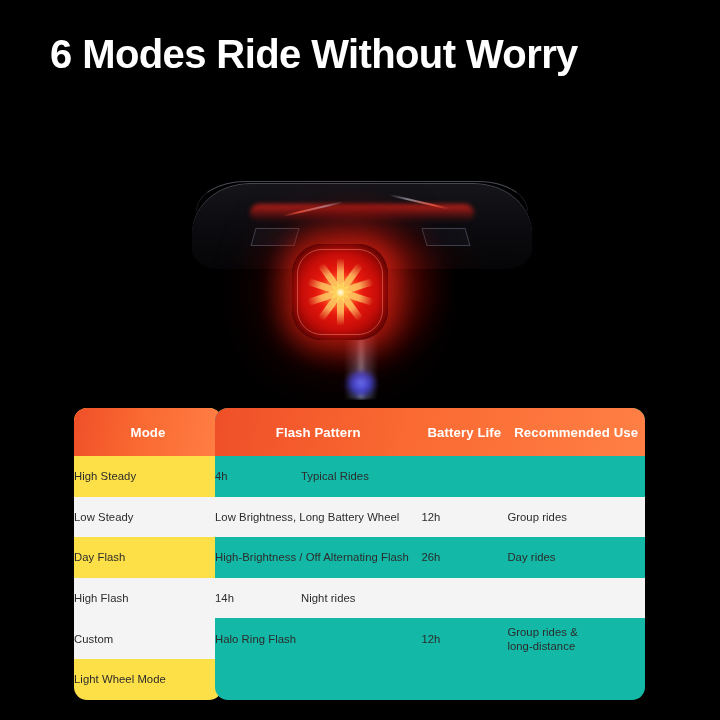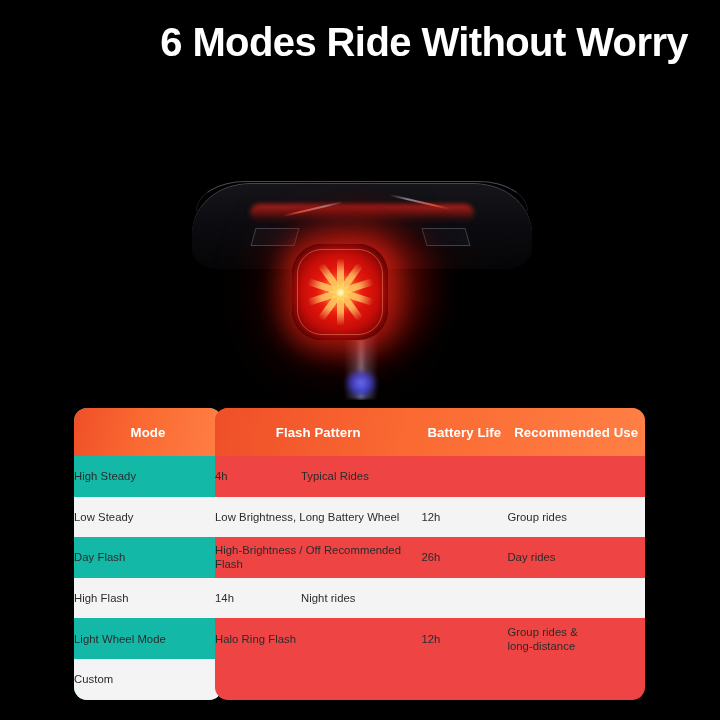--- a/index.html
+++ b/index.html
@@ -21,28 +21,27 @@
   }
 
   
   .headline-block {
     position: absolute;
     left: 38px;
     top: 18px;
     width: 650px;
   }
   .page-title {
-    margin: 0;
+    margin: 12px;
     color: #ffffff;
     font-size: 40px;
     line-height: 48px;
     font-weight: 700;
     letter-spacing: -0.6px;
     white-space: nowrap;
-    text-align: right;
   }
   .page-subtitle {
     margin: 8px 0 0 0;
     color: #f2f2f2;
     font-size: 20.5px;
     line-height: 28.5px;
     font-weight: 400;
     letter-spacing: -0.25px;
     width: 620px;
   }
@@ -213,31 +212,31 @@
     top: 408px;
     width: 720px;
     height: 296px;
   }
   .mode-panel {
     position: absolute;
     left: 74px;
     top: 0;
     width: 148px;
     height: 292px;
-    background: #14b8a6;
+    background: #fde047;
     border-radius: 13px;
     overflow: hidden;
   }
   .detail-panel {
     position: absolute;
     left: 215px;
     top: 0;
     width: 430px;
     height: 292px;
-    background: #ef4444;
+    background: #14b8a6;
     border-radius: 13px;
     overflow: hidden;
   }
   .thead {
     height: 48px;
     background: linear-gradient(100deg, #ef4f28 0%, #fa6a32 45%, #ff7f45 100%);
     display: flex;
     align-items: center;
     color: #ffffff;
     font-size: 13.2px;
@@ -319,25 +318,25 @@
       </div>
       <div class="trow alt">
         <div class="td">Low Steady</div>
       </div>
       <div class="trow">
         <div class="td">Day Flash</div>
       </div>
       <div class="trow alt">
         <div class="td">High Flash</div>
       </div>
+      <div class="trow alt">
+        <div class="td">Custom</div>
+      </div>
       <div class="trow">
         <div class="td">Light Wheel Mode</div>
-      </div>
-      <div class="trow alt">
-        <div class="td">Custom</div>
       </div>
     </div>
 
     <div class="detail-panel">
       <div class="thead">
         <div class="th col-pattern">Flash Pattern</div>
         <div class="th col-battery">Battery Life</div>
         <div class="th col-use">Recommended Use</div>
       </div>
 
@@ -352,21 +351,21 @@
       <div class="trow alt">
         <div class="td col-pattern">Low Brightness, Long Battery Wheel</div>
         <div class="td col-battery">12h</div>
         <div class="td col-use">
           <span>Group rides</span>
           <span class="line2"></span>
         </div>
       </div>
 
       <div class="trow">
-        <div class="td col-pattern">High-Brightness / Off Recommended Flash</div>
+        <div class="td col-pattern">High-Brightness / Off Alternating Flash</div>
         <div class="td col-battery">26h</div>
         <div class="td col-use">
           <span>Day rides</span>
           <span class="line2"></span>
         </div>
       </div>
 
       <div class="trow alt">
         <div class="td col-battery">14h</div>
         <div class="td col-use">

